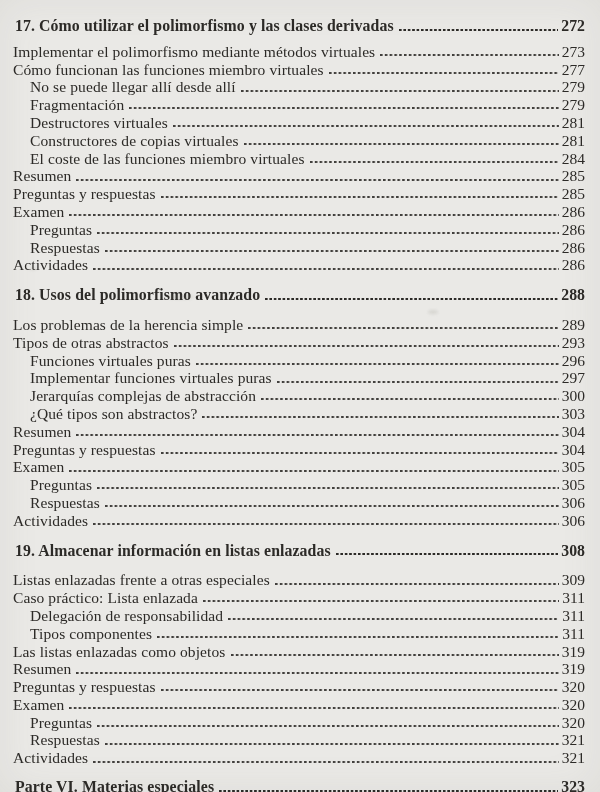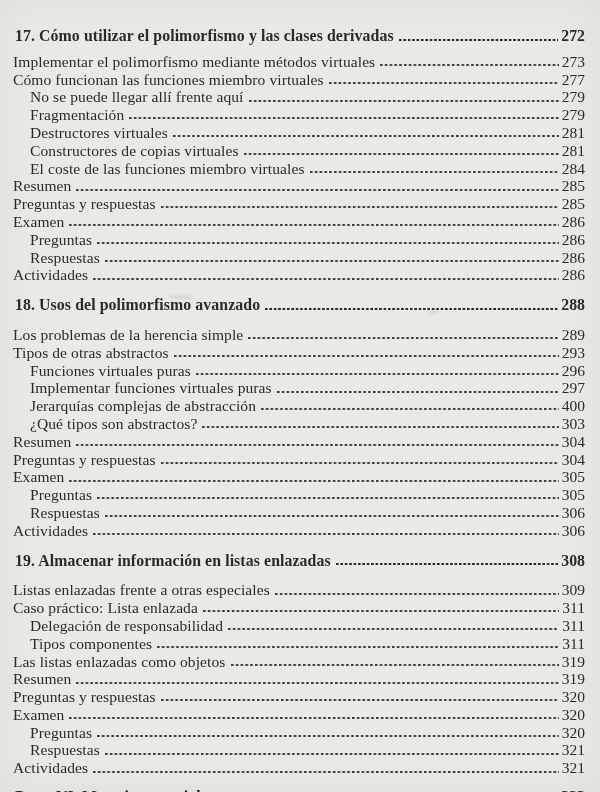--- a/index.html
+++ b/index.html
@@ -52,21 +52,21 @@
     font-weight: 700;
     font-size: 15.8px;
     margin: 12px 0 12px 2px;
   }
   .toc-row.heading .leader {
     background-image: radial-gradient(circle at 1.3px 2px, var(--fg, #2c2a27) 1.2px, transparent 1.5px);
     background-size: 4.4px 4px;
     margin-bottom: 3px;
   }
   .toc-row.heading.first {
-    margin-top: 18px;
+    margin-top: 8px;
     margin-bottom: 8px;
     justify-content: space-between;
   }
   .toc-row.heading.last {
     margin-top: 11px;
     margin-bottom: 2px;
   }
   
   .smudge {
     position: absolute;
@@ -92,21 +92,21 @@
         <span class="label">Implementar el polimorfismo mediante métodos virtuales</span>
         <span class="leader"></span>
         <span class="pagenum">273</span>
       </div>
       <div class="toc-row entry level0">
         <span class="label">Cómo funcionan las funciones miembro virtuales</span>
         <span class="leader"></span>
         <span class="pagenum">277</span>
       </div>
       <div class="toc-row entry level1">
-        <span class="label">No se puede llegar allí frente aquí</span>
+        <span class="label">No se puede llegar allí desde allí</span>
         <span class="leader"></span>
         <span class="pagenum">279</span>
       </div>
       <div class="toc-row entry level1">
         <span class="label">Fragmentación</span>
         <span class="leader"></span>
         <span class="pagenum">279</span>
       </div>
       <div class="toc-row entry level1">
         <span class="label">Destructores virtuales</span>
@@ -174,21 +174,21 @@
         <span class="pagenum">296</span>
       </div>
       <div class="toc-row entry level1">
         <span class="label">Implementar funciones virtuales puras</span>
         <span class="leader"></span>
         <span class="pagenum">297</span>
       </div>
       <div class="toc-row entry level1">
         <span class="label">Jerarquías complejas de abstracción</span>
         <span class="leader"></span>
-        <span class="pagenum">400</span>
+        <span class="pagenum">300</span>
       </div>
       <div class="toc-row entry level1">
         <span class="label">¿Qué tipos son abstractos?</span>
         <span class="leader"></span>
         <span class="pagenum">303</span>
       </div>
       <div class="toc-row entry level0">
         <span class="label">Resumen</span>
         <span class="leader"></span>
         <span class="pagenum">304</span>

